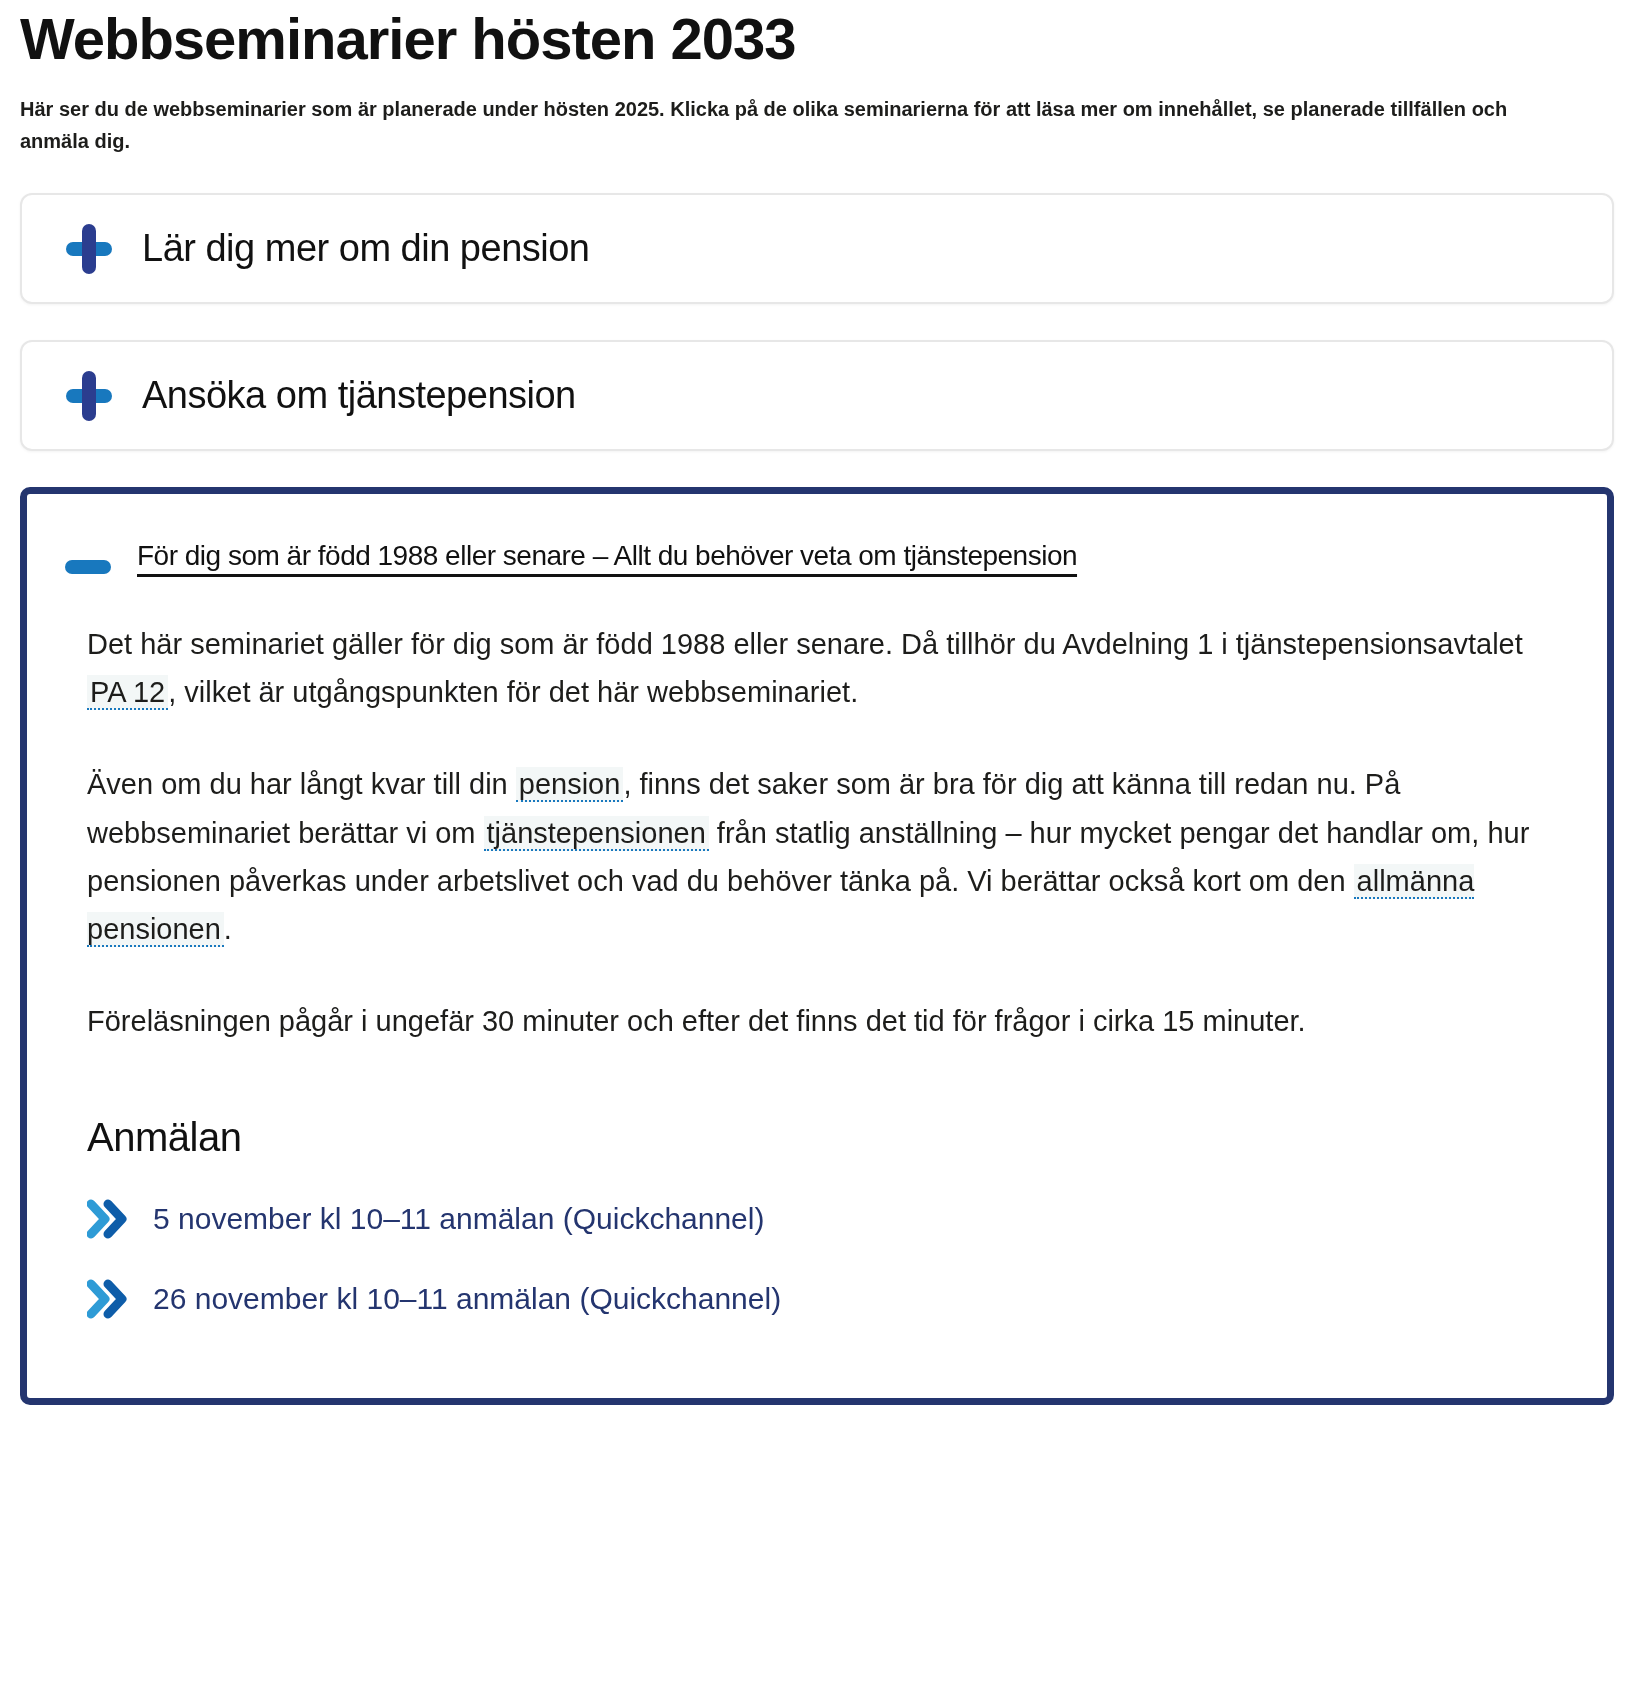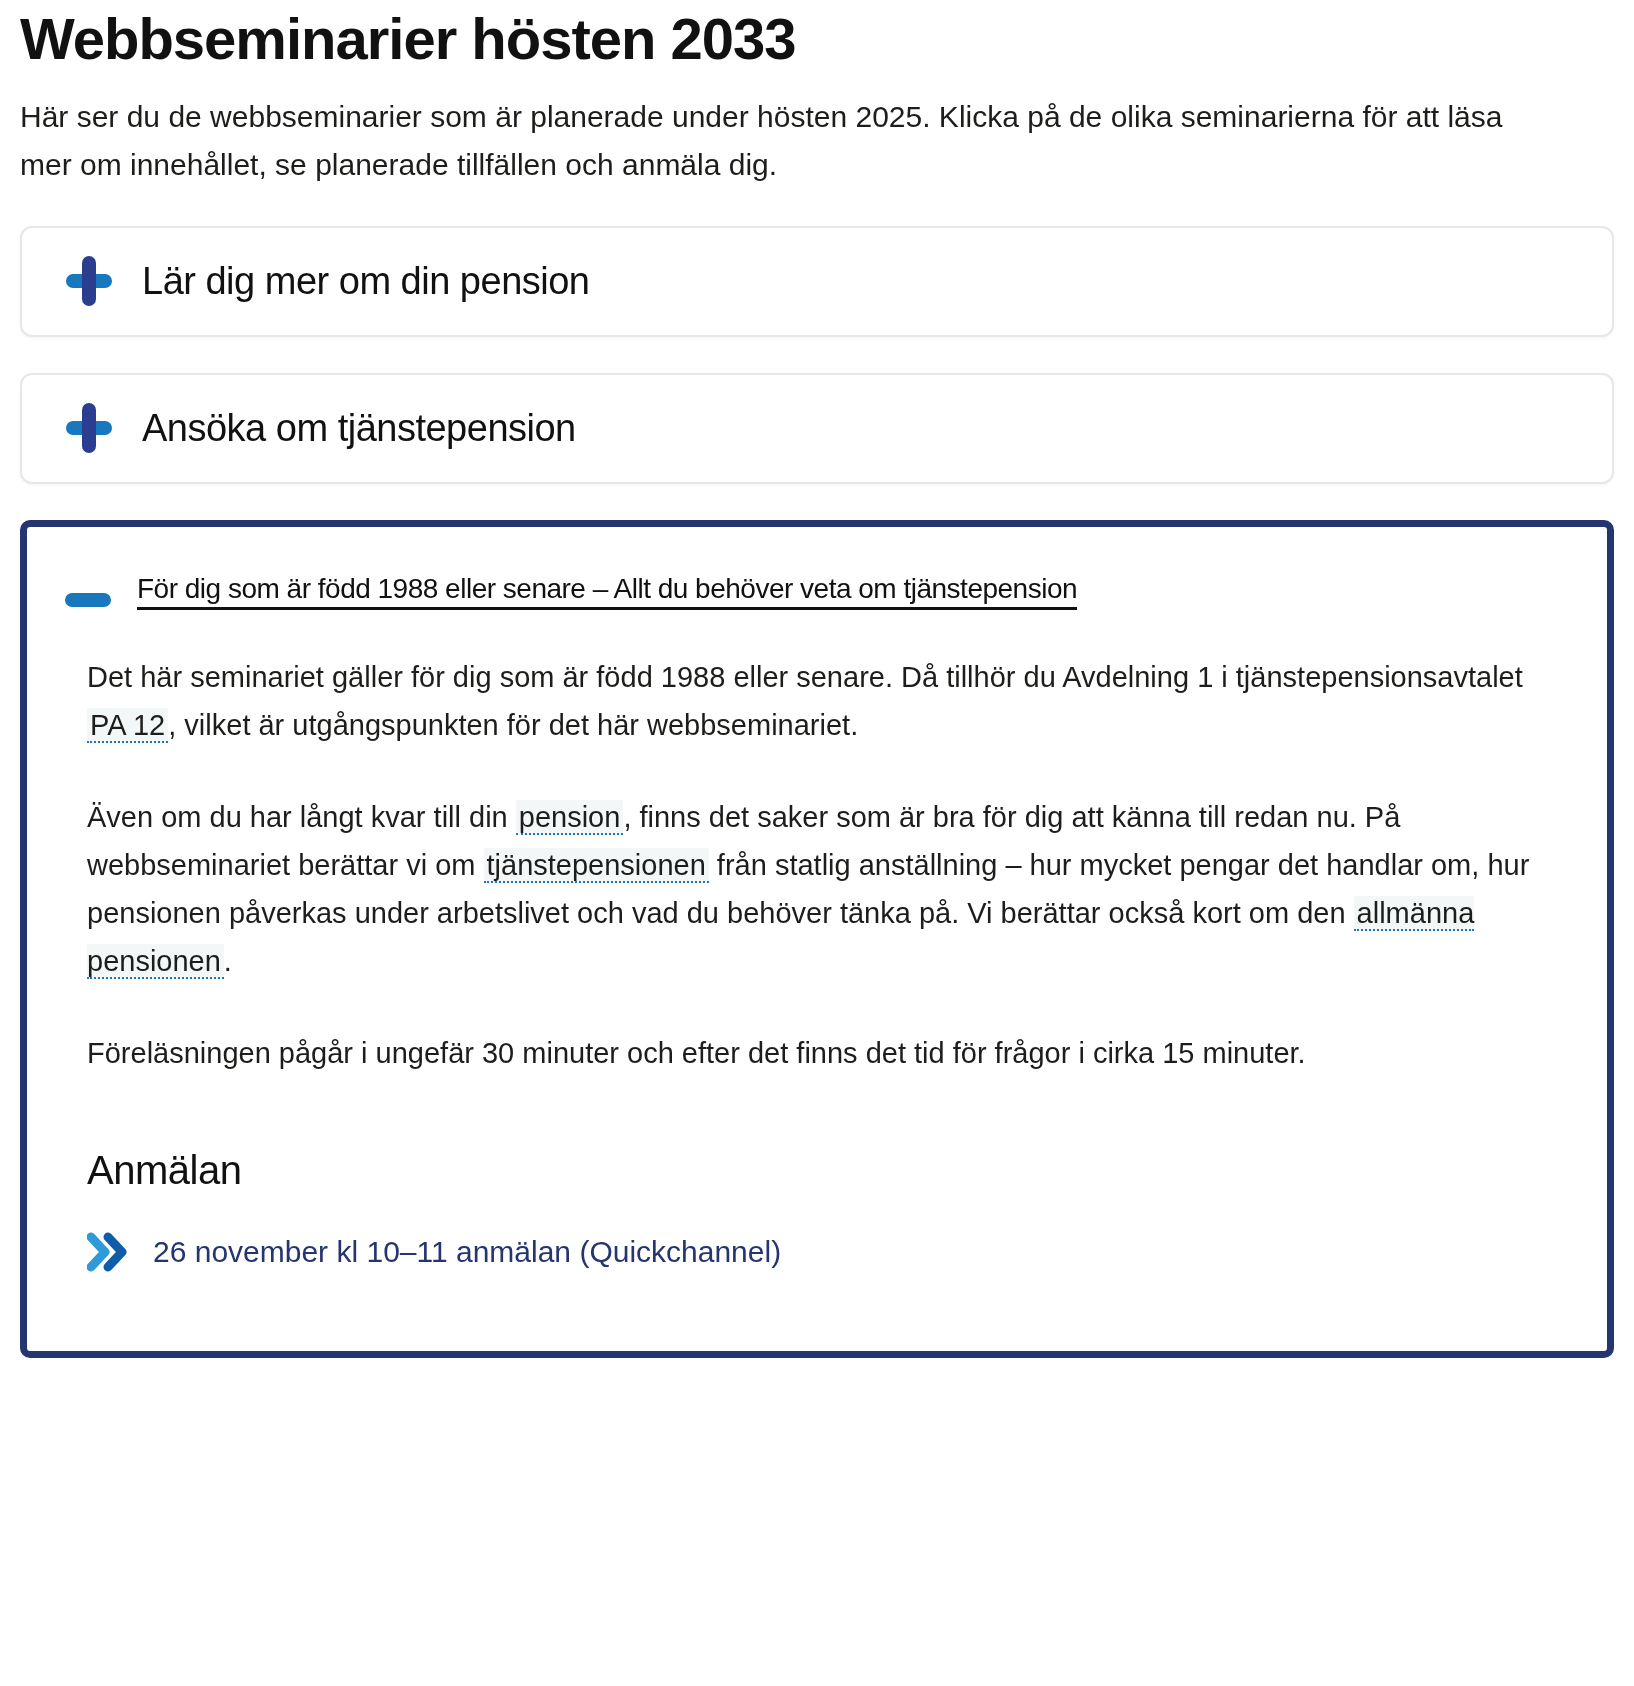--- a/index.html
+++ b/index.html
@@ -14,25 +14,26 @@
 
   .page-title {
     font-size: 58px;
     line-height: 1.15;
     font-weight: 600;
     letter-spacing: -1px;
     margin: 0 0 20px 0;
     color: #111;
   }
   .intro {
-    font-size: 30px;
+    font-size: 20px;
     line-height: 1.62;
     margin: 0;
     max-width: 1530px;
     color: #1d1d1b;
+    font-weight: bold;
   }
 
   
   .acc-collapsed {
     margin-top: 36px;
     height: 111px;
     border: 2px solid #e7e7e7;
     border-radius: 12px;
     background: #fff;
     box-shadow: 0 1px 3px rgba(0,0,0,0.05);
@@ -171,20 +172,27 @@
       <p><span>Det här seminariet gäller för dig som är född 1988 eller senare. Då tillhör du Avdelning 1 i tjänstepensionsavtalet </span><a class="term">PA 12</a><span>, vilket är utgångspunkten för det här webbseminariet.</span></p>
 
       <p><span>Även om du har långt kvar till din </span><a class="term">pension</a><span>, finns det saker som är bra för dig att känna till redan nu. På webbseminariet berättar vi om </span><a class="term">tjänstepensionen</a><span> från statlig anställning – hur mycket pengar det handlar om, hur pensionen påverkas under arbetslivet och vad du behöver tänka på. Vi berättar också kort om den </span><a class="term">allmänna pensionen</a><span>.</span></p>
 
       <p>Föreläsningen pågår i ungefär 30 minuter och efter det finns det tid för frågor i cirka 15 minuter.</p>
 
       <h2 class="signup-heading">Anmälan</h2>
 
       <div class="signup-links">
 
+        <a class="signup-link">
+          <svg class="chevrons" width="42" height="42" viewBox="0 0 42 42" fill="none">
+            <polyline points="4,6 18,21 4,36" stroke="#2e9bd6" stroke-width="9" stroke-linejoin="round" stroke-linecap="round" fill="none"></polyline>
+            <polyline points="21,6 35,21 21,36" stroke="#0e5da9" stroke-width="9" stroke-linejoin="round" stroke-linecap="round" fill="none"></polyline>
+          </svg>
+          <span>5 november kl 10–11 anmälan (Quickchannel)</span>
+        </a>
 
         <a class="signup-link">
           <svg class="chevrons" width="42" height="42" viewBox="0 0 42 42" fill="none">
             <polyline points="4,6 18,21 4,36" stroke="#2e9bd6" stroke-width="9" stroke-linejoin="round" stroke-linecap="round" fill="none"></polyline>
             <polyline points="21,6 35,21 21,36" stroke="#0e5da9" stroke-width="9" stroke-linejoin="round" stroke-linecap="round" fill="none"></polyline>
           </svg>
           <span>26 november kl 10–11 anmälan (Quickchannel)</span>
         </a>
 
 

